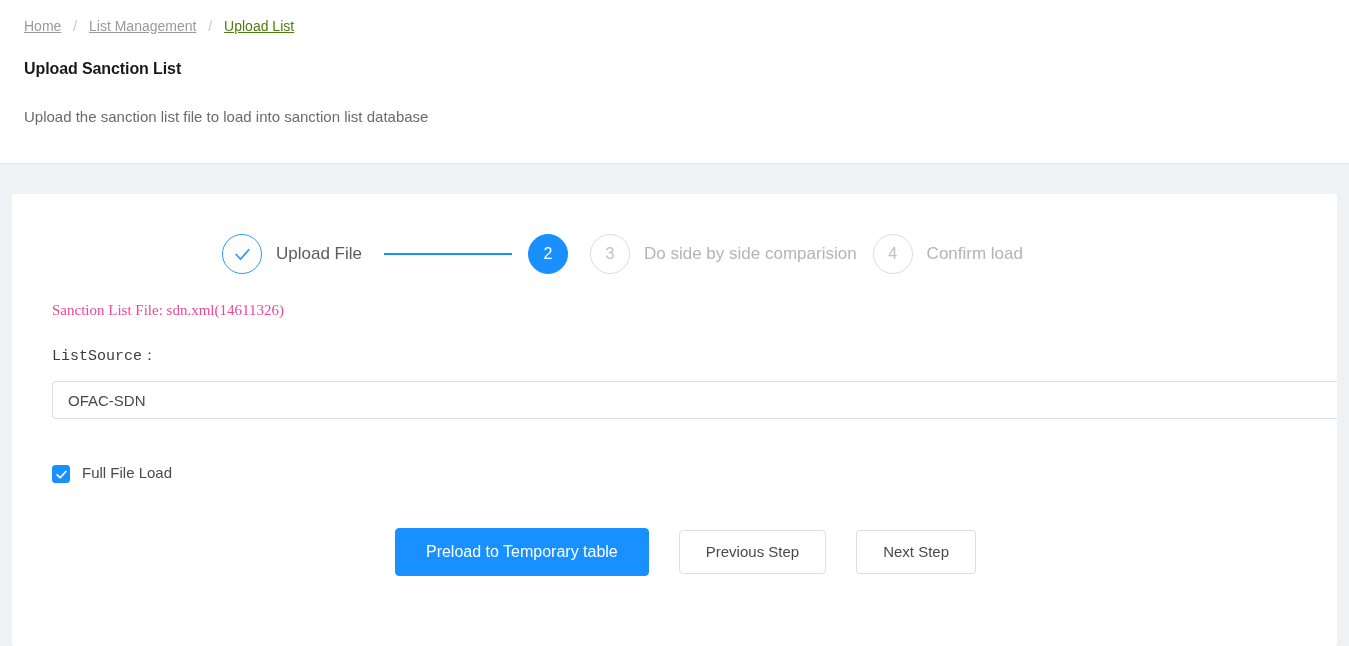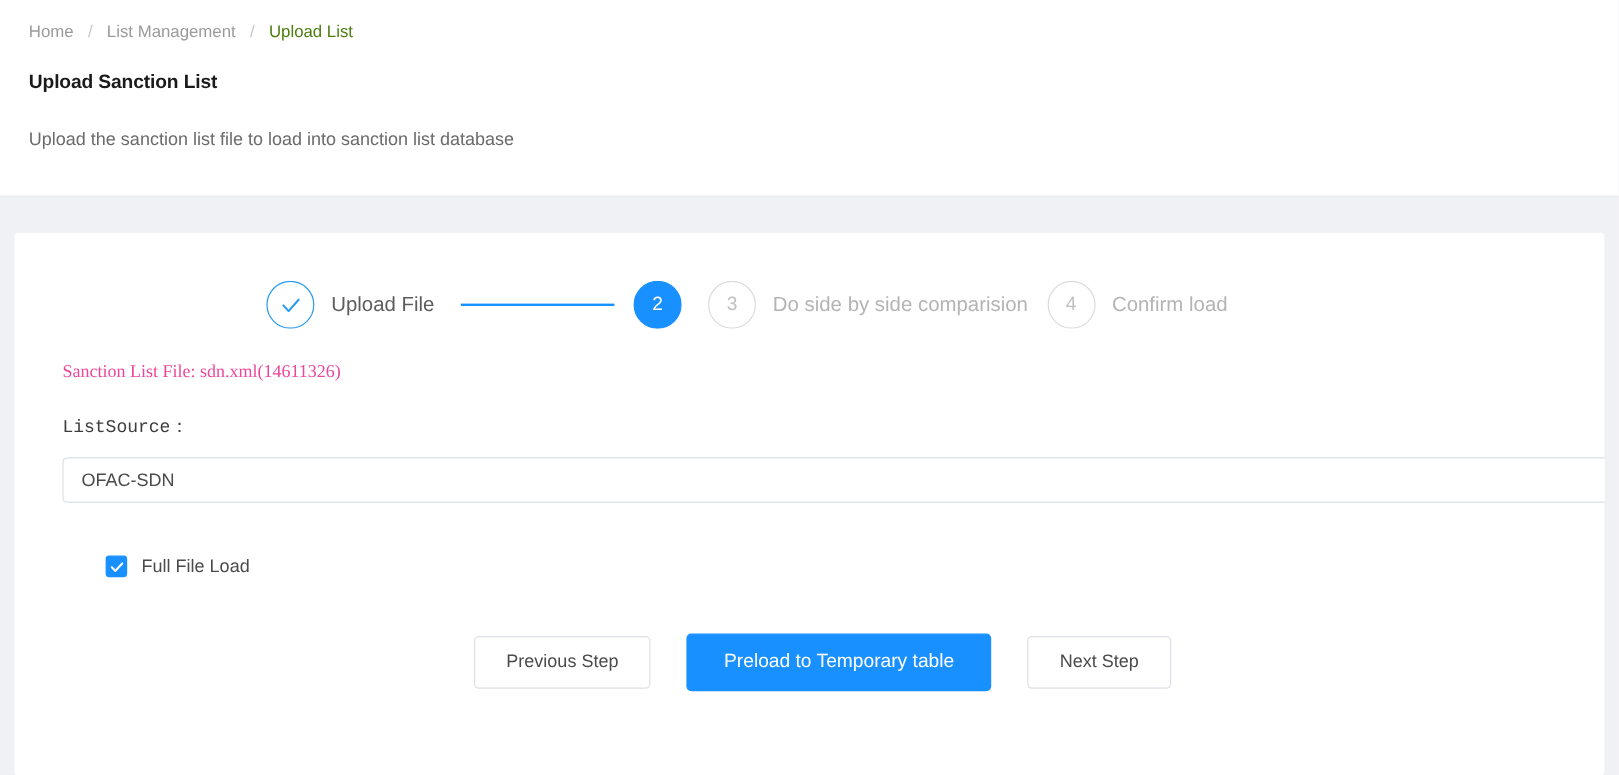--- a/index.html
+++ b/index.html
@@ -19,21 +19,21 @@
     height: 164px;
     border-bottom: 1px solid #e8e8e8;
   }
   .breadcrumb {
     font-size: 14px;
     color: #8c8c8c;
     line-height: 20px;
     margin-bottom: 18px;
     white-space: nowrap;
   }
-  .crumb { color: #9a9a9a; }
+  .crumb { color: #9a9a9a; text-decoration: underline; }
   .crumb.current { color: #4d7c0f; margin-top: 31px; }
   .crumb-sep { color: #c8c8c8; padding: 0 8px; }
 
   .page-title {
     font-size: 16px;
     font-weight: bold;
     color: #1a1a1a;
     margin: 0 0 22px 0;
     line-height: 30px;
     letter-spacing: -0.1px;
@@ -132,21 +132,21 @@
     background: #ffffff;
     display: flex;
     align-items: center;
     padding: 0 15px;
     font-size: 15px;
     color: #4a4a4a;
     width: calc(100% + 60px);
     margin-bottom: 44px;
   }
 
-  .checkbox-row { display: flex; align-items: flex-start; margin-bottom: 45px; margin-left: 36px; }
+  .checkbox-row { display: flex; align-items: flex-end; margin-bottom: 45px; }
   .checkbox {
     width: 18px; height: 18px;
     border-radius: 3px;
     background: #1890ff;
     border: 1px solid #1890ff;
     display: flex; align-items: center; justify-content: center;
     flex: none;
   }
   .checkbox svg { width: 13px; height: 13px; display: block; }
   .checkbox-label {
@@ -252,20 +252,20 @@
       <div class="checkbox-row">
         <span class="checkbox">
           <svg viewBox="0 0 24 24" fill="none" stroke="#ffffff" stroke-width="3.2" stroke-linecap="round" stroke-linejoin="round">
             <polyline points="4,12.5 9.5,18 20,6.5"></polyline>
           </svg>
         </span>
         <span class="checkbox-label">Full File Load</span>
       </div>
 
       <div class="btn-row">
+        <button class="btn btn-primary">Preload to Temporary table</button>
         <button class="btn btn-default">Previous Step</button>
-        <button class="btn btn-primary">Preload to Temporary table</button>
         <button class="btn btn-default">Next Step</button>
       </div>
 
     </div>
   </div>
 </div>
 
 </body></html>

